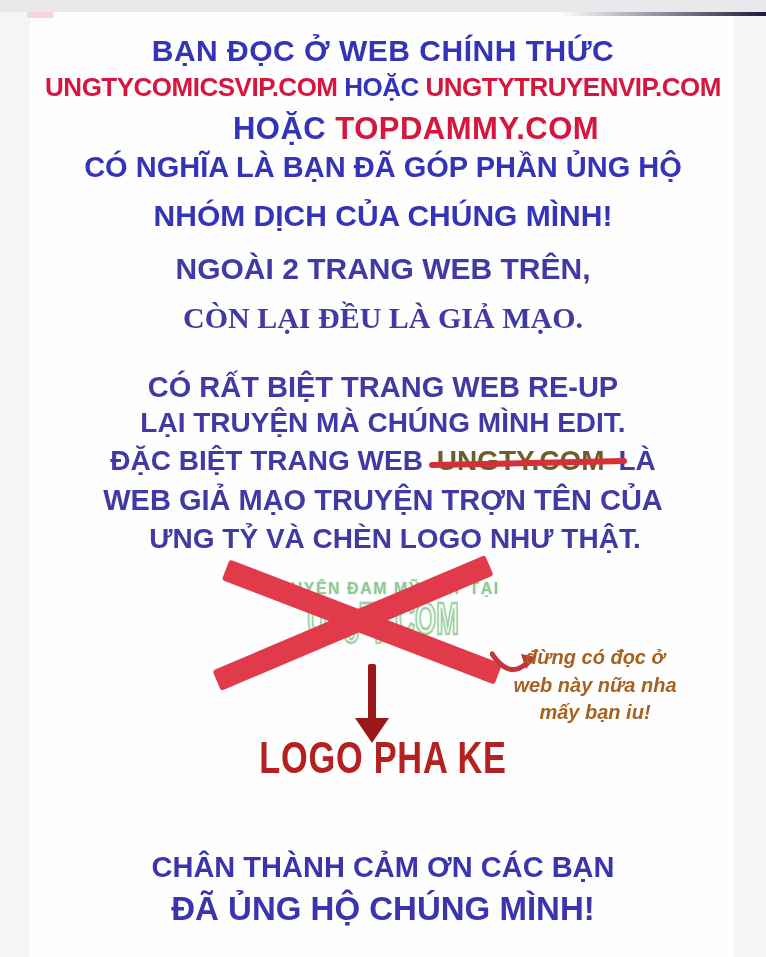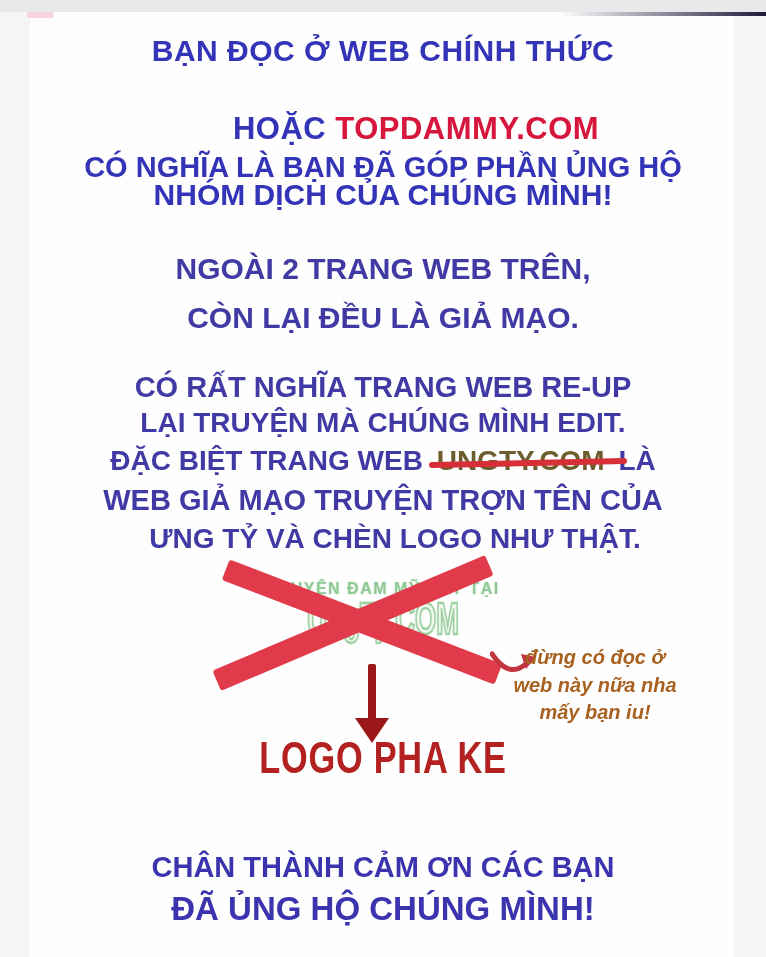--- a/index.html
+++ b/index.html
@@ -30,23 +30,23 @@
     position: absolute; left: 0; width: 100%;
     text-align: center; white-space: nowrap; line-height: 1.1;
   }
   .blue  { color: #3434b8; }
   .navy  { color: #423aa4; }
   .red   { color: #d6163c; }
   .h1   { top: 22px;  font-size: 30px; letter-spacing: .5px; }
   .h2   { top: 61px;  font-size: 26px; letter-spacing: -.5px; }
   .h3   { top: 100px; font-size: 31px; letter-spacing: .5px; padding-left: 33px; }
   .h4   { top: 140px; font-size: 29px; }
-  .h5   { top: 166px; font-size: 30px; }
+  .h5   { top: 187px; font-size: 30px; }
   .n1   { top: 240px; font-size: 30px; }
-  .n2   { top: 289px; font-size: 30px; }
+  .n2   { top: 289px; font-size: 30px; font-family: Liberation Serif, serif; }
   .w1   { top: 360px; font-size: 29px; }
   .w2   { top: 396px; font-size: 28px; }
   .w3   { top: 434px; font-size: 28px; }
   .w4   { top: 473px; font-size: 29px; }
   .w5   { top: 512px; font-size: 28px; padding-left: 12px; }
   .fake-site {
     position: relative; display: inline-block;
     color: #6d5d2c; margin: 0 6px;
   }
   .fake-site::after {
@@ -95,28 +95,29 @@
 <body>
 
 <div class="page">
 
   <div class="strip left"></div>
   <div class="strip right"></div>
   <div class="top-dark-line"></div>
   <div class="pink-smudge"></div>
 
   <div class="line h1 blue">BẠN ĐỌC Ở WEB CHÍNH THỨC</div>
+  <div class="line h2"><span class="red">UNGTYCOMICSVIP.COM</span> <span class="blue">HOẶC</span> <span class="red">UNGTYTRUYENVIP.COM</span></div>
   <div class="line h3"><span class="blue">HOẶC</span> <span class="red">TOPDAMMY.COM</span></div>
   <div class="line h4 blue">CÓ NGHĨA LÀ BẠN ĐÃ GÓP PHẦN ỦNG HỘ</div>
   <div class="line h5 blue">NHÓM DỊCH CỦA CHÚNG MÌNH!</div>
 
   <div class="line n1 navy">NGOÀI 2 TRANG WEB TRÊN,</div>
   <div class="line n2 navy">CÒN LẠI ĐỀU LÀ GIẢ MẠO.</div>
 
-  <div class="line w1 navy">CÓ RẤT NGHĨA TRANG WEB RE-UP</div>
+  <div class="line w1 navy">CÓ RẤT BIỆT TRANG WEB RE-UP</div>
   <div class="line w2 navy">LẠI TRUYỆN MÀ CHÚNG MÌNH EDIT.</div>
   <div class="line w3 navy"><span>ĐẶC BIỆT TRANG WEB</span> <span class="fake-site">UNGTY.COM</span> <span>LÀ</span></div>
   <div class="line w4 navy">WEB GIẢ MẠO TRUYỆN TRỢN TÊN CỦA</div>
   <div class="line w5 navy">ƯNG TỶ VÀ CHÈN LOGO NHƯ THẬT.</div>
 
   <div class="line logo-tagline">TRUYỆN ĐAM MỸ HAY TẠI</div>
   <div class="line logo-name">UngTy.COM</div>
   <div class="xbar xbar1"></div>
   <div class="xbar xbar2"></div>
 

